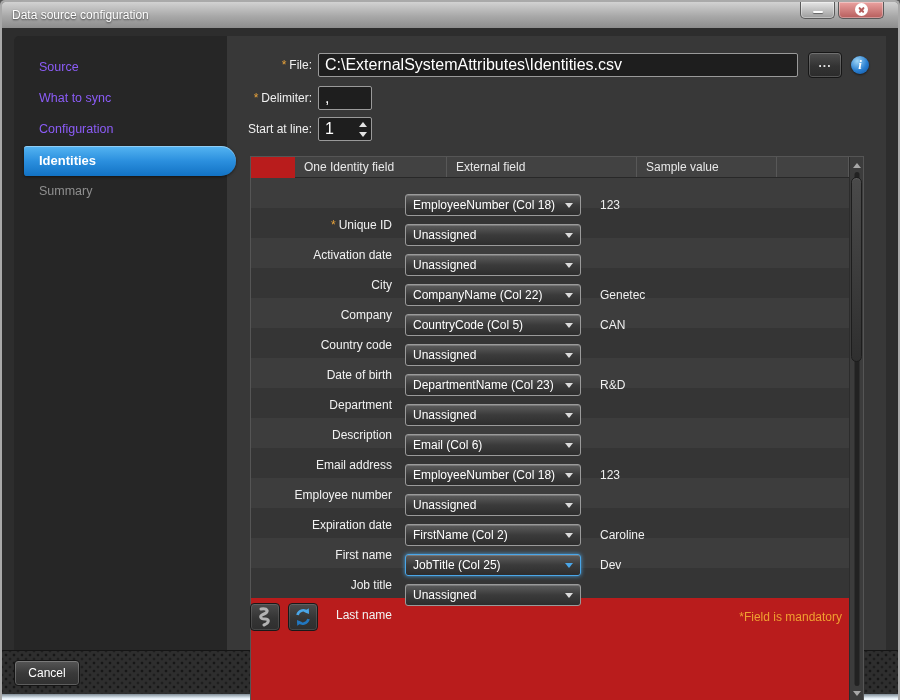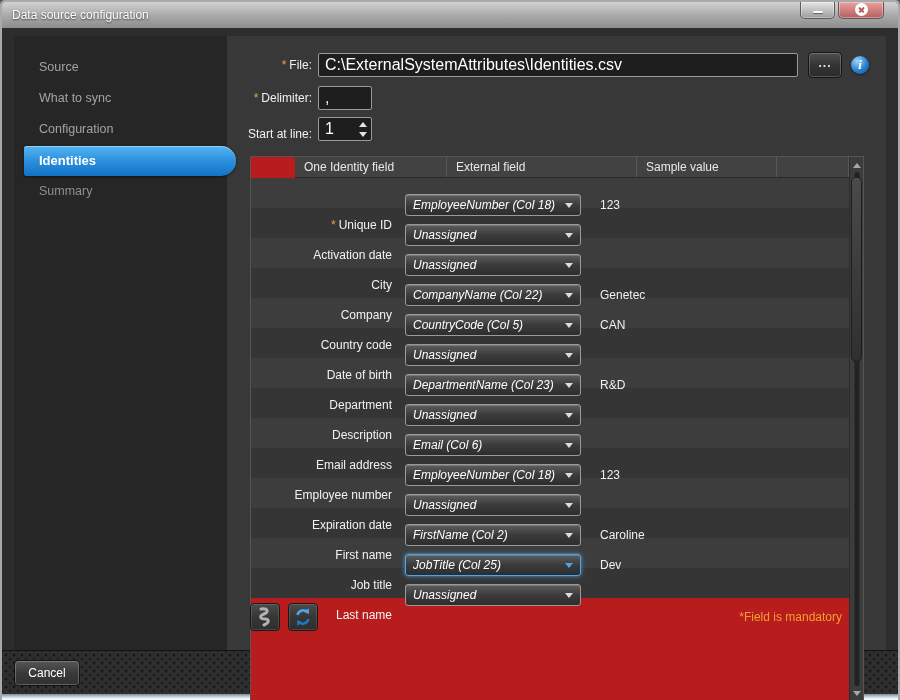--- a/index.html
+++ b/index.html
@@ -15,31 +15,31 @@
   .min-bar { width:10px; height:2px; background:#fdfdfd; margin-top:9px; box-shadow:0 1px 1px rgba(0,0,0,.45); border-radius:1px; }
   .cap-close { width:46px; background:linear-gradient(#eba2a0,#b65d5c); }
   .close-circle { position:relative; width:13px; height:13px; margin-top:1px; background:#fff; border-radius:50%; }
   .close-circle::before,.close-circle::after { content:""; position:absolute; left:3px; top:5.8px; width:7px; height:1.6px; background:#b65d5c; border-radius:1px; }
   .close-circle::before { transform:rotate(45deg); }
   .close-circle::after  { transform:rotate(-45deg); }
 
   
   .body-wrap { flex:1; display:flex; padding:8px 12px 0 12px; background:#2d2d2d; min-height:0; }
   .sidebar { width:213px; flex:none; background:#262626; border-radius:5px 0 0 0; padding-top:16px; }
-  .side-item { height:31px; line-height:31px; padding-left:25px; color:#a3a3a3; font-size:12.5px; cursor:pointer; white-space:nowrap; }
+  .side-item { height:31px; line-height:31px; padding-left:25px; color:#8b5cf6; font-size:12.5px; cursor:pointer; white-space:nowrap; }
   .side-item.selected { position:relative; z-index:2; height:30px; line-height:30px; margin:1px -9px 0 10px; padding-left:15px; color:#fff; font-weight:bold; font-size:13px; background:linear-gradient(#55b5f2,#2b8fde 50%,#1272c4); border-radius:3px 16px 16px 3px; box-shadow:0 1px 3px rgba(0,0,0,.5), inset 0 1px 0 rgba(255,255,255,.35); }
   .side-item.disabled { color:#8f8f8f; cursor:default; }
 
   .content { position:relative; flex:1; background:#383838; min-width:0; }
 
   
   .form-row { position:absolute; left:0; display:flex; align-items:center; }
   .row-file { top:16px; }
   .row-delim { top:50px; }
-  .row-start { top:81px;align-items:flex-end; }
+  .row-start { top:81px; }
   .form-label { width:85px; flex:none; text-align:right; color:#f0f0f0; padding-right:0; }
   .req-star { color:#e8a33b; margin-right:3px; }
   .txt-input { height:24px; background:#1e1e1e; border:1px solid #9a9a9a; border-radius:2px; color:#fff; font-family:inherit; font-size:16px; padding:8px 6px; outline:none; }
   .file-input { width:480px; margin-left:6px; }
   .small-input { width:54px; margin-left:6px; }
   .browse-btn { width:34px; height:26px; margin-left:10px; background:linear-gradient(#4e4e4e,#333 55%,#2b2b2b); border:1px solid #161616; box-shadow:inset 0 0 0 1px rgba(255,255,255,.2); border-radius:4px; color:#e6e6e6; font-weight:bold; letter-spacing:1px; display:flex; align-items:center; justify-content:center; cursor:pointer; padding-bottom:5px; }
   .info-icon { width:18px; height:18px; margin-left:9px; border-radius:50%; background:radial-gradient(circle at 35% 28%, #9ed6f7, #2a7fd0 55%, #0c4f9e); color:#fff; font-family:"Liberation Serif","DejaVu Serif",serif; font-style:italic; font-weight:bold; font-size:13px; display:flex; align-items:center; justify-content:center; cursor:pointer; box-shadow:0 1px 2px rgba(0,0,0,.5); }
   .spin-wrap { position:relative; }
   .spin-wrap .txt-input { padding-right:16px; }
   .spinner { position:absolute; right:3px; top:3px; bottom:3px; width:12px; display:flex; flex-direction:column; justify-content:space-between; }
@@ -50,21 +50,21 @@
   
   .mapping-table { position:absolute; left:23px; top:120px; width:614px; height:546px; background:#b91c1c; border:1px solid #555;padding-left:44px; }
   .thead { display:grid; grid-template-columns:152px 190px 140px 1fr; height:21px; background:#424242; border-bottom:1px solid #282828; padding-right:14px; }
   .th { padding:3px 0 0 9px; color:#e8e8e8; border-right:1px solid #585858; overflow:hidden; white-space:nowrap; }
   .tbody { position:absolute; top:21px; left:0; right:14px; bottom:0; overflow:hidden; }
   .trow { display:grid; grid-template-columns:152px 190px 1fr; height:30px; align-items:center; background:#3d3d3d; }
   .trow.alt { background:#353535; }
   .c1 { text-align:right; padding-right:11px; color:#f2f2f2; white-space:nowrap;margin-top:40px; }
   .c2 { padding-left:2px; }
   .dropdown { width:176px; height:22px; background:linear-gradient(#5d5d5d,#3b3b3b 50%,#2d2d2d); border:1px solid #9a9a9a; border-radius:3px; box-shadow:inset 0 1px 0 rgba(255,255,255,.18); display:flex; align-items:center; padding:0 7px; color:#fff; cursor:pointer; }
-  .dd-text { flex:1; white-space:nowrap; overflow:hidden;font-style:italic; }
+  .dd-text { flex:1; white-space:nowrap; overflow:hidden; }
   .dd-arrow { width:0; height:0; border-left:4px solid transparent; border-right:4px solid transparent; border-top:5px solid #dcdcdc; margin-left:4px; }
   .dropdown.focused { border-color:#4aa6e8; box-shadow:0 0 4px rgba(74,166,232,.9), inset 0 1px 0 rgba(255,255,255,.18); }
   .dropdown.focused .dd-arrow { border-top-color:#4aa6e8; }
   .c3 { color:#f0f0f0; padding-left:7px; white-space:nowrap; overflow:hidden; }
 
   
   .vscroll { position:absolute; top:0; right:0; bottom:0; width:14px; background:#3c3c3c; border-left:1px solid #2c2c2c; display:flex; flex-direction:column; align-items:center; padding:3px 0; }
   .sb-btn { flex:none; height:10px; display:flex; align-items:center; justify-content:center; cursor:pointer; }
   .sb-tri-up { width:0; height:0; border-left:4px solid transparent; border-right:4px solid transparent; border-bottom:5px solid #a8a8a8; }
   .sb-tri-down { width:0; height:0; border-left:4px solid transparent; border-right:4px solid transparent; border-top:5px solid #a8a8a8; }

